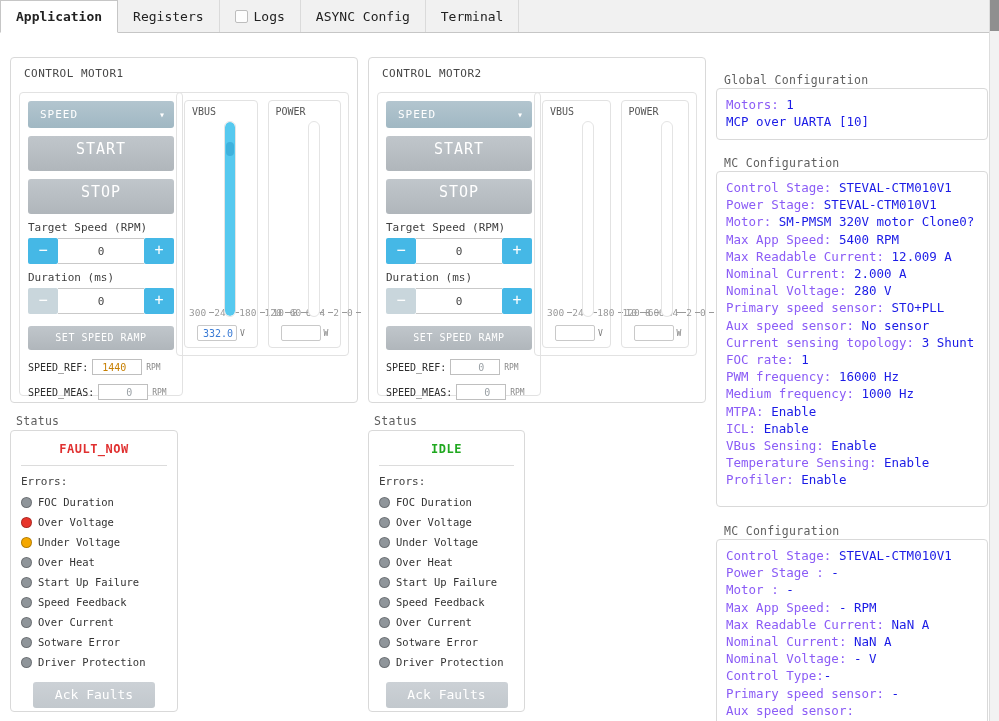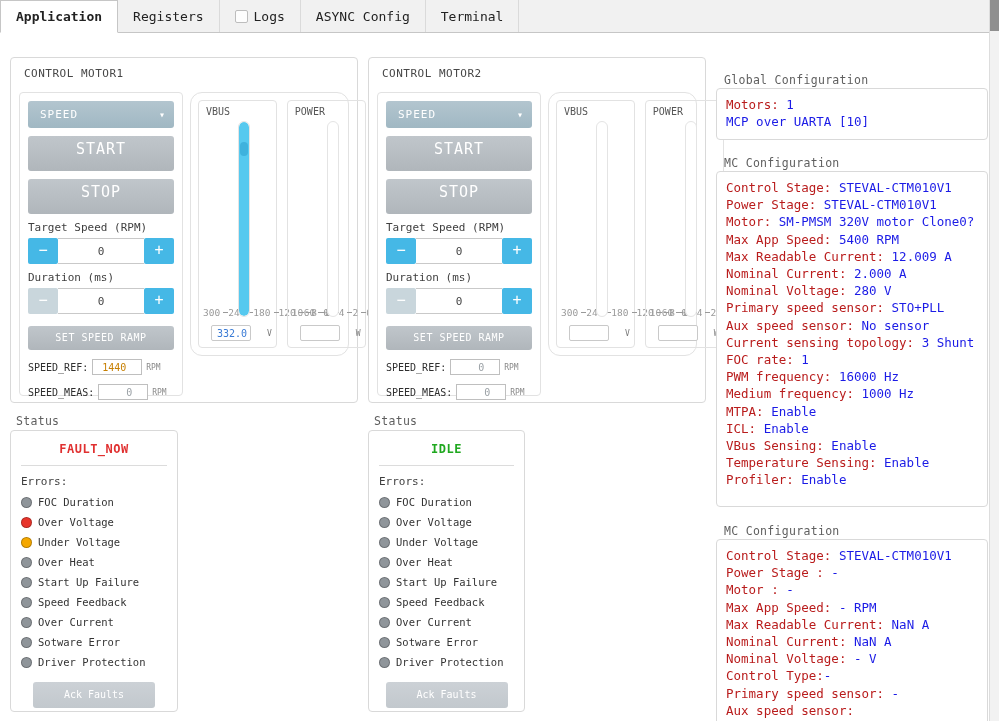--- a/index.html
+++ b/index.html
@@ -44,54 +44,54 @@
   .spin-value { flex:1; width:0; min-width:0; height:26px; border:1px solid #c9c9c9; border-left:none;
                 border-right:none; text-align:center; font-size:11px; color:#444;
                 font-family:inherit; outline:none; background:#fff; }
   .ref-row { display:flex; align-items:center; margin-top:9px; gap:4px; }
   .ref-label { font-size:10px; color:#2e2e2e; white-space:pre; }
   .ref-box { width:50px; height:16px; border:1px solid #bfbfbf; border-radius:0; font-size:10px;
              line-height:15px; text-align:right; padding-right:15px; background:#fff; }
   .ref-unit { font-size:8px; color:#8a8a8a; }
 
   
-  .gauges-wrap { position:absolute; left:179px; top:34px; right:8px; height:264px;
-                 border:1px solid #e2e2e2; border-radius:12px; display:flex; gap:10px; padding:7px; }
+  .gauges-wrap { position:absolute; left:165px; top:34px; right:8px; height:264px;
+                 border:1px solid #e2e2e2; border-radius:4px; display:flex; gap:10px; padding:7px; }
   .gauge { flex:1; border:1px solid #e2e2e2; border-radius:4px; padding:4px 4px 5px; display:flex; flex-direction:column; }
   .gauge-title { font-size:10px; color:#555; padding:1px 0 0 3px; }
   .gauge-body { display:flex; height:196px; margin-top:4px; }
   .ticks { height:100%; display:flex; flex-direction:row; justify-content:space-between;
            align-items:flex-end; width:30px; }
   .tick { display:flex; align-items:center; gap:3px; height:10px; }
   .tnum { font-size:9.5px; color:#9a9a9a; }
   .tmark { display:block; width:5px; height:1px; background:#999; }
   .track { position:relative; width:12px; height:100%; margin-left:5px; border:1px solid #e4e4e4;
            border-radius:6px; background:#fff; overflow:hidden; }
   .fill  { position:absolute; bottom:0; left:0; right:0; background:var(--gauge_cyan,#56c9ef); border-radius:5px; }
   .gauge-thumb { position:absolute; top:20px; left:1px; right:1px; height:14px; border-radius:6px;
                  background:#3fb2dd; }
-  .readout { display:flex; align-items:center; gap:16px; margin-top:8px; padding-left:8px; }
+  .readout { display:flex; align-items:center; gap:3px; margin-top:8px; padding-left:8px; }
   .rbox { width:40px; height:16px; border:1px solid #c9c9c9; border-radius:2px; font-size:10px;
           line-height:15px; text-align:right; padding-right:3px; background:#fff; }
   .runit { font-size:8px; color:#7a7a7a; }
 
   
   .status-panel { padding:8px 10px; }
   .state { text-align:center; font-size:12px; font-weight:bold; letter-spacing:0.5px; padding:3px 0 9px; }
   .divider { border-top:1px solid #dcdcdc; }
   .errors-label { font-size:11px; color:#3d3d3d; margin:9px 0 4px; }
   .err-row { display:flex; align-items:center; gap:6px; height:20px; font-size:10.5px; color:#333; }
   .dot { width:11px; height:11px; border-radius:50%; border:1px solid rgba(0,0,0,0.25); flex:none; }
-  .btn.ack { display:block; width:122px; height:26px; line-height:26px; font-size:10px; margin:10px auto 0;
+  .btn.ack { display:block; width:122px; height:26px; line-height:26px; font-size:13px; margin:10px auto 0;
              background:linear-gradient(#ccd1d6, var(--button_light,#c2c8cd)); }
 
   
   .cfgbox { padding:7px 9px 5px; }
   .cfg-line { font-size:12.5px; line-height:17.2px; white-space:pre; }
-  .cfg-label { color:#b91c1c; }
+  .cfg-label { color:#8b5cf6; }
   .cfg-value { color:var(--value_blue,#1b1be6); }
   .cfg-value.link { cursor:pointer; }
 </style>
 </head>
 <body>
 
 <div class="screen">
 
   <div class="tabbar">
     <div class="tab active">Application</div>

